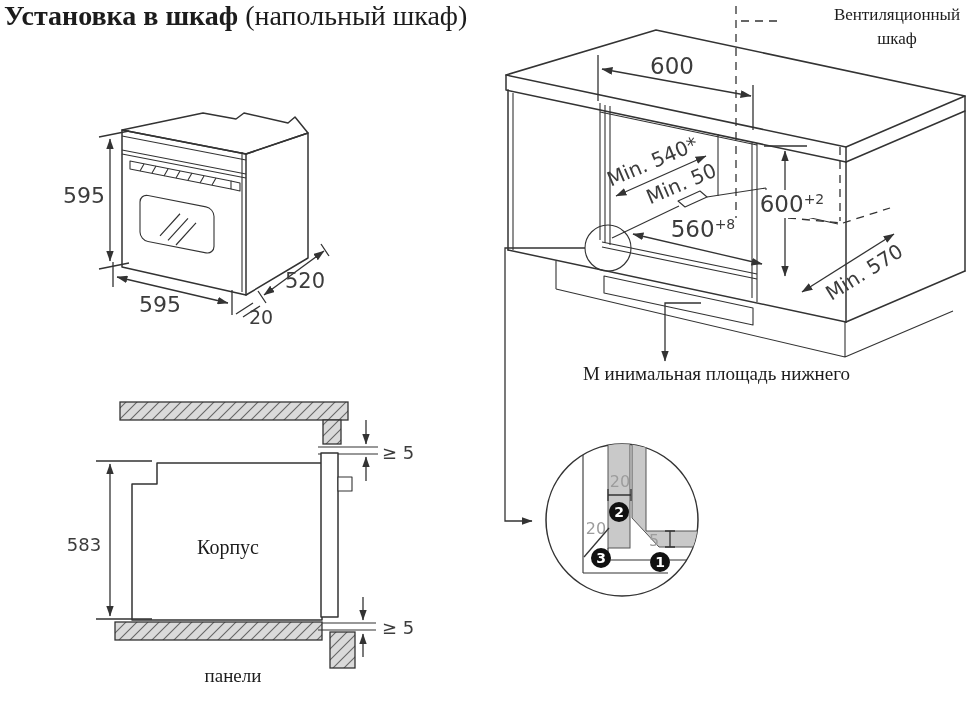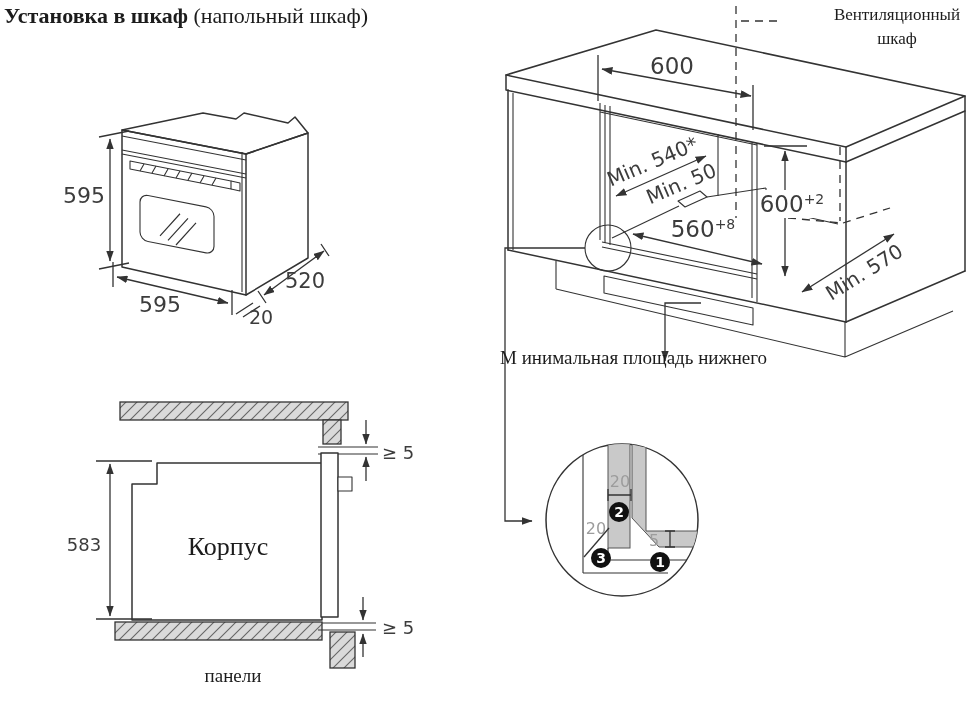--- a/index.html
+++ b/index.html
@@ -1,24 +1,24 @@
 <!DOCTYPE html>
 <html><head>
 <meta charset="utf-8">
 <style>
   html,body{margin:0;padding:0;background:#fff;}
   .canvas{position:relative;width:970px;height:704px;background:#fff;overflow:hidden;
           font-family:"Liberation Serif",serif;color:#1c1c1c;}
   .canvas svg{position:absolute;left:0;top:0;}
   .txt{position:absolute;line-height:23px;}
-  .title{left:4px;top:4px;font-size:22px;}
+  .title{left:4px;top:4px;font-size:28px;}
   .title b{font-weight:bold;}
   .vent-label{left:808px;top:3px;width:178px;text-align:center;font-size:17px;line-height:24px;}
-  .note{left:500px;top:346px;width:350px;text-align:left;font-size:19px;line-height:23px;}
-  .body-label{left:138px;top:536px;width:180px;text-align:center;font-size:26px;line-height:22px;}
+  .note{left:500px;top:362px;width:350px;text-align:right;font-size:19px;line-height:23px;}
+  .body-label{left:138px;top:536px;width:180px;text-align:center;font-size:20px;line-height:22px;}
   .caption{left:133px;top:665px;width:200px;text-align:center;font-size:19px;line-height:21px;}
   sup{font-size:12px;}
   
   .ln{fill:none;stroke:#333;stroke-width:1.5;stroke-linejoin:round;stroke-linecap:round;}
   .lnt{fill:none;stroke:#333;stroke-width:1.1;stroke-linejoin:round;}
   .dimln{fill:none;stroke:#333;stroke-width:1.3;}
   .dash{fill:none;stroke:#333;stroke-width:1.3;stroke-dasharray:8 6;}
   .dim{font-family:"DejaVu Sans","Liberation Sans",sans-serif;fill:#3c3c3c;}
   .gdim{font-family:"DejaVu Sans","Liberation Sans",sans-serif;fill:#9c9c9c;}
   .badge-t{font-family:"DejaVu Sans","Liberation Sans",sans-serif;font-weight:bold;fill:#fff;}

